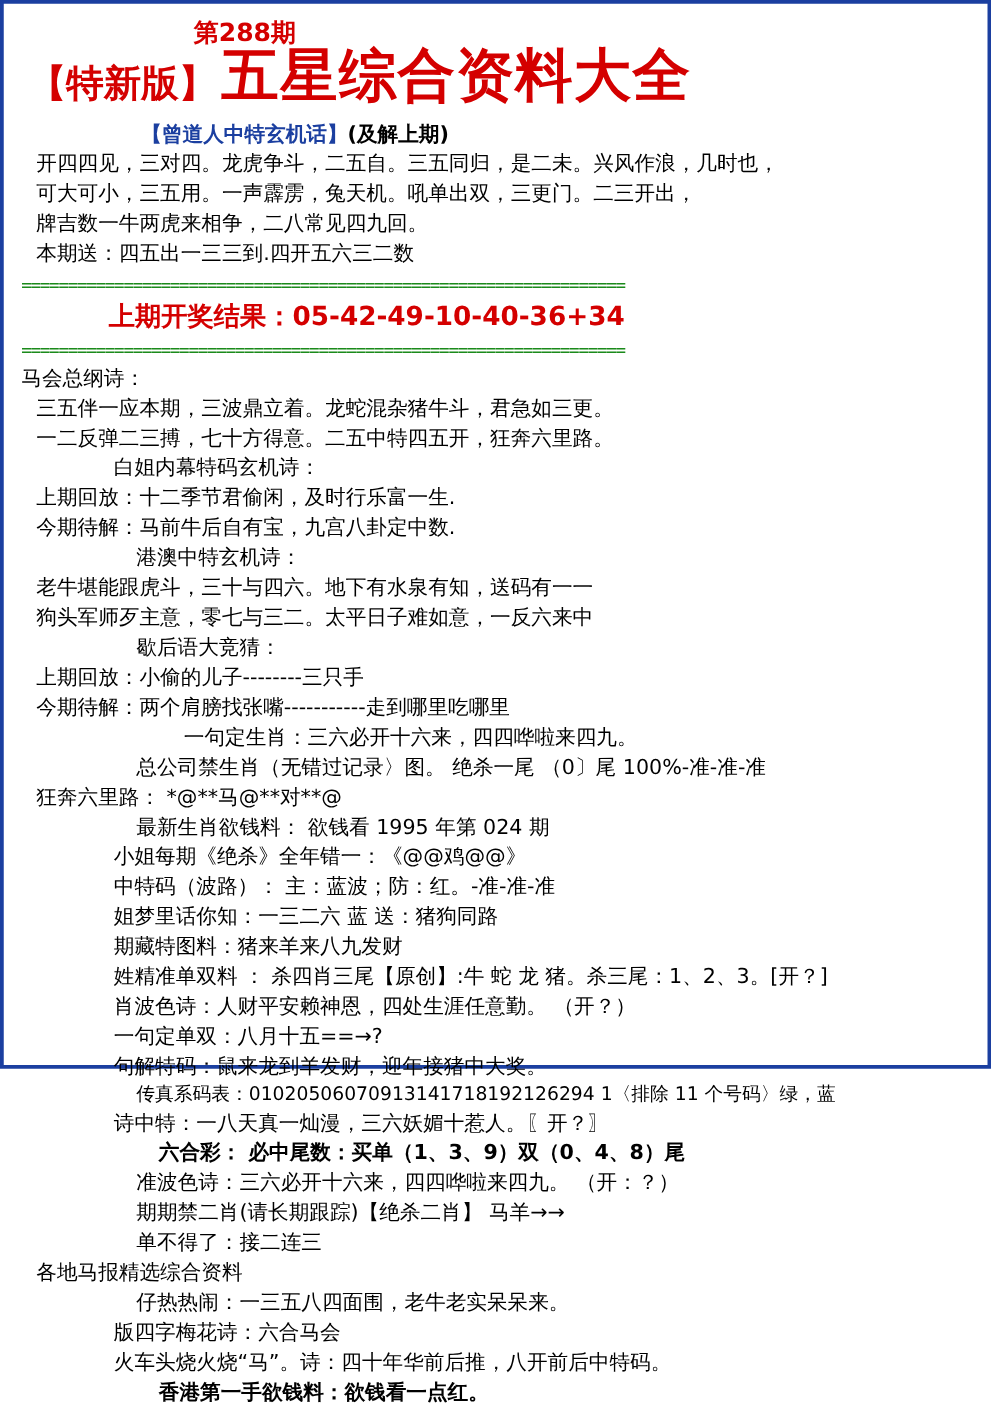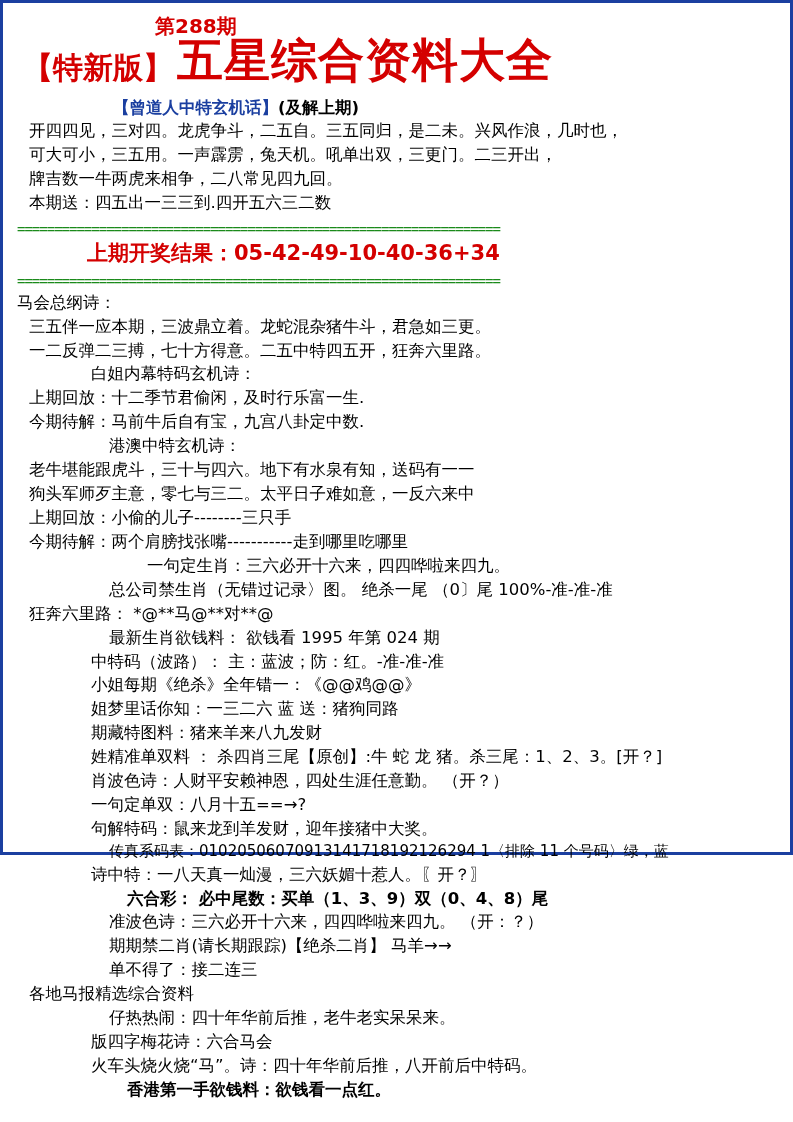--- a/index.html
+++ b/index.html
@@ -139,41 +139,42 @@
   <div class="body-line ind0">一二反弹二三搏，七十方得意。二五中特四五开，狂奔六里路。</div>
 
   <div class="body-line ind4">白姐内幕特码玄机诗：</div>
   <div class="body-line ind0">上期回放：十二季节君偷闲，及时行乐富一生.</div>
   <div class="body-line ind0">今期待解：马前牛后自有宝，九宫八卦定中数.</div>
 
   <div class="body-line ind5">港澳中特玄机诗：</div>
   <div class="body-line ind0">老牛堪能跟虎斗，三十与四六。地下有水泉有知，送码有一一</div>
   <div class="body-line ind0">狗头军师歹主意，零七与三二。太平日子难如意，一反六来中</div>
 
+  <div class="body-line ind5">歇后语大竞猜：</div>
   <div class="body-line ind0">上期回放：小偷的儿子--------三只手</div>
   <div class="body-line ind0">今期待解：两个肩膀找张嘴-----------走到哪里吃哪里</div>
 
   <div class="body-line ind7">一句定生肖：三六必开十六来，四四哗啦来四九。</div>
   <div class="body-line ind5">总公司禁生肖（无错过记录〉图。 绝杀一尾 （0〕尾 100%-准-准-准</div>
   <div class="body-line ind0">狂奔六里路：                        *@**马@**对**@</div>
   <div class="body-line ind5">最新生肖欲钱料：              欲钱看 1995 年第 024 期</div>
+  <div class="body-line ind4">小姐每期《绝杀》全年错一：《@@鸡@@》</div>
   <div class="body-line ind4">中特码（波路）： 主：蓝波；防：红。-准-准-准</div>
-  <div class="body-line ind4">小姐每期《绝杀》全年错一：《@@鸡@@》</div>
   <div class="body-line ind4">姐梦里话你知：一三二六 蓝 送：猪狗同路</div>
   <div class="body-line ind4">期藏特图料：猪来羊来八九发财</div>
   <div class="body-line ind4">姓精准单双料 ：   杀四肖三尾【原创】:牛 蛇 龙 猪。杀三尾：1、2、3。[开？]</div>
   <div class="body-line ind4">肖波色诗：人财平安赖神恩，四处生涯任意勤。 （开？）</div>
   <div class="body-line ind4">一句定单双：八月十五==→?</div>
   <div class="body-line ind4">句解特码：鼠来龙到羊发财，迎年接猪中大奖。</div>
   <div class="body-line ind5 small">传真系码表：01020506070913141718192126294 1〈排除 11 个号码〉绿，蓝</div>
   <div class="body-line ind4">诗中特：一八天真一灿漫，三六妖媚十惹人。〖开？〗</div>
   <div class="body-line ind6">六合彩： 必中尾数：买单（1、3、9）双（0、4、8）尾</div>
   <div class="body-line ind5">准波色诗：三六必开十六来，四四哗啦来四九。           （开：？）</div>
   <div class="body-line ind5">期期禁二肖(请长期跟踪)【绝杀二肖】 马羊→→</div>
   <div class="body-line ind5">单不得了：接二连三</div>
 
   <div class="body-line ind0">各地马报精选综合资料</div>
-  <div class="body-line ind5">仔热热闹：四十年华前后推，老牛老实呆呆来。</div>
+  <div class="body-line ind5">仔热热闹：一三五八四面围，老牛老实呆呆来。</div>
   <div class="body-line ind4">版四字梅花诗：六合马会</div>
   <div class="body-line ind4">火车头烧火烧“马”。诗：四十年华前后推，八开前后中特码。</div>
   <div class="body-line ind6">香港第一手欲钱料：欲钱看一点红。</div>
 
 </div>
 
 </body></html>

